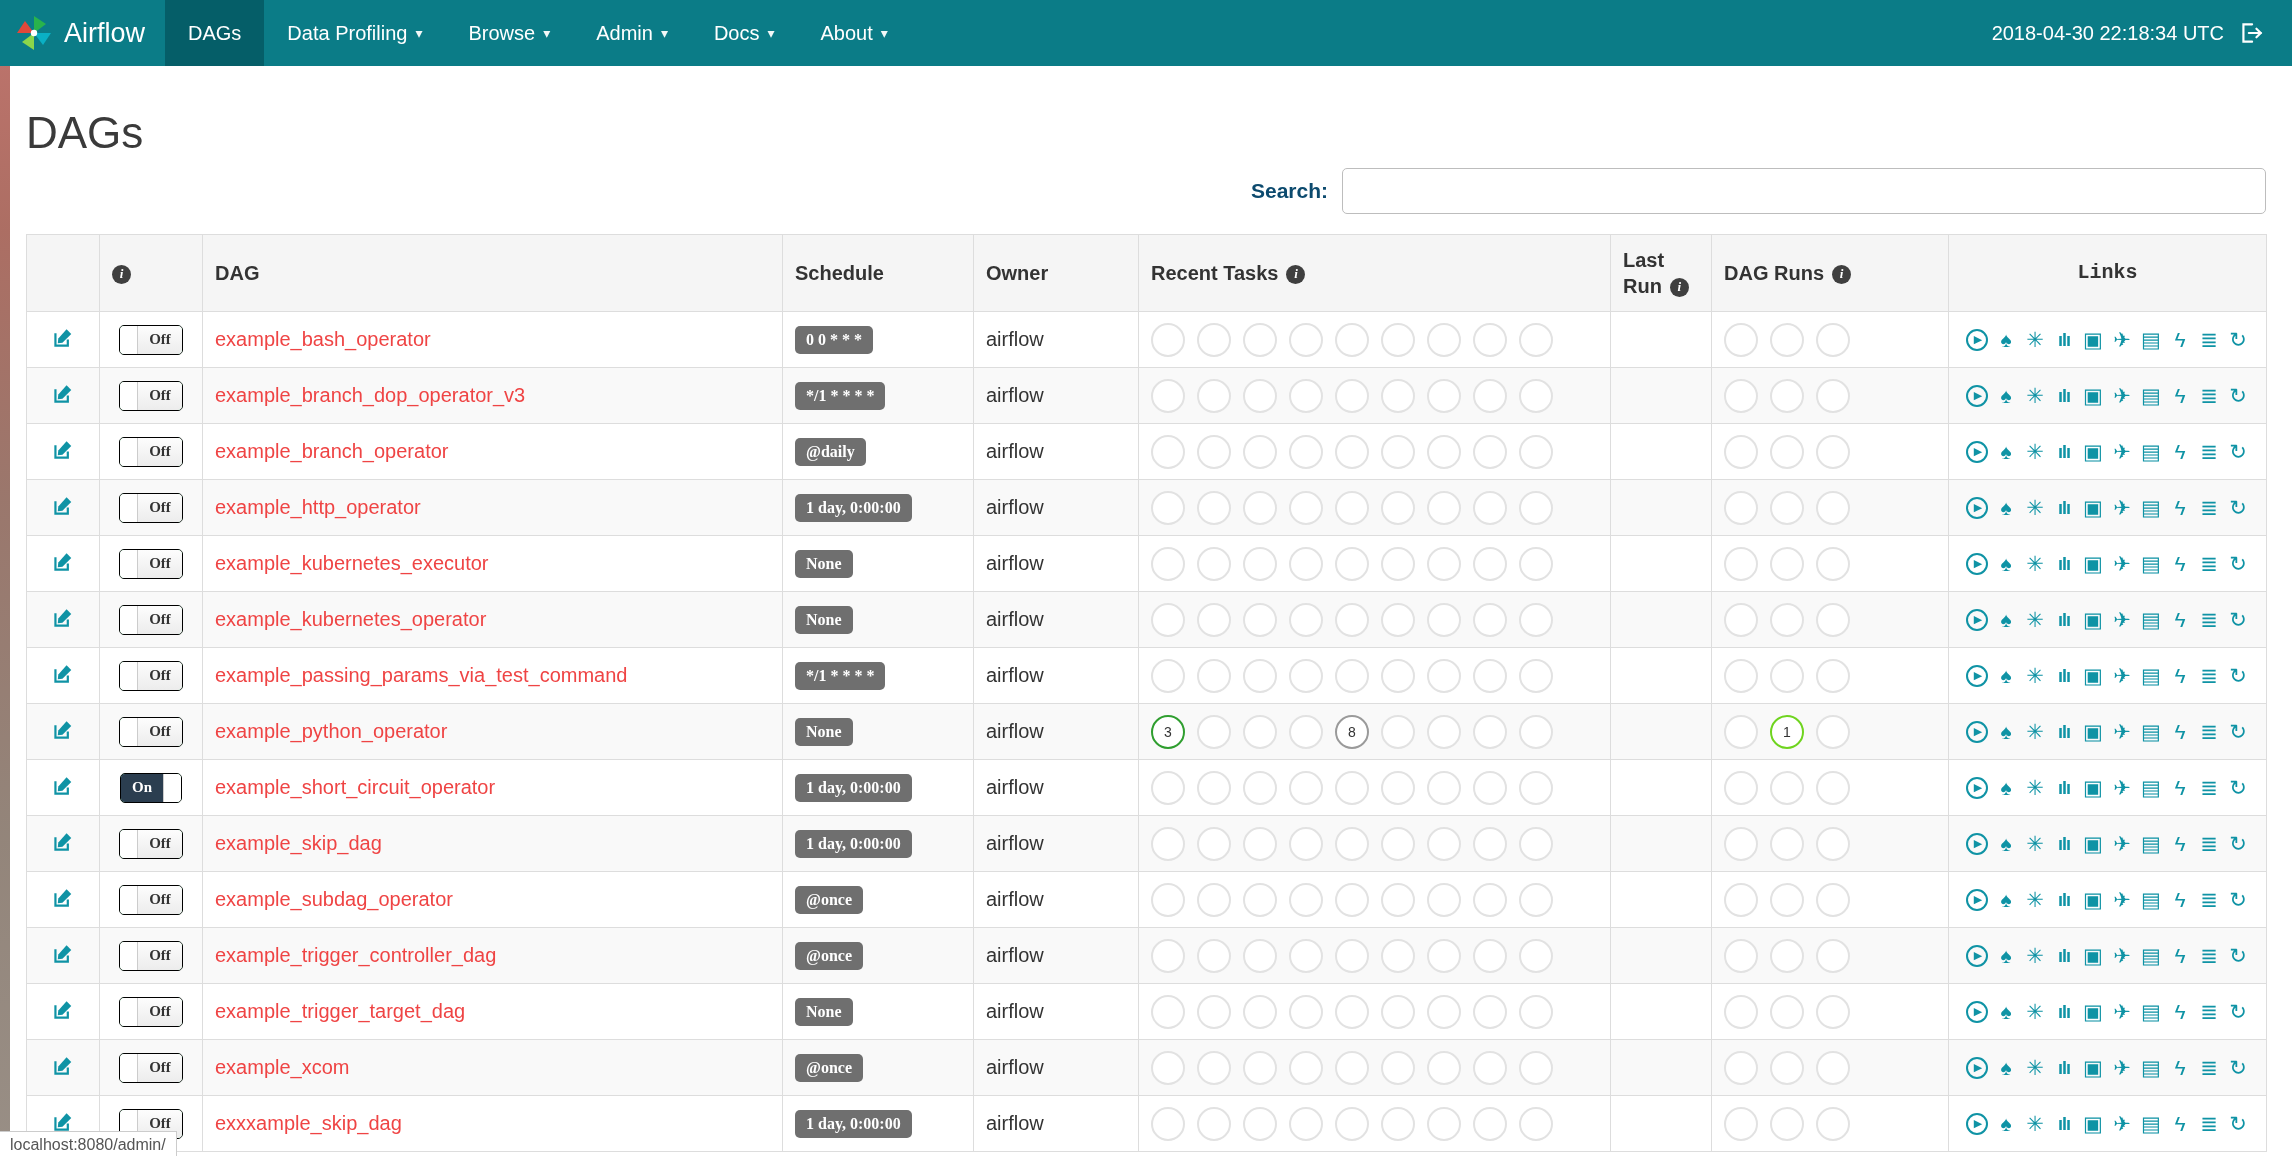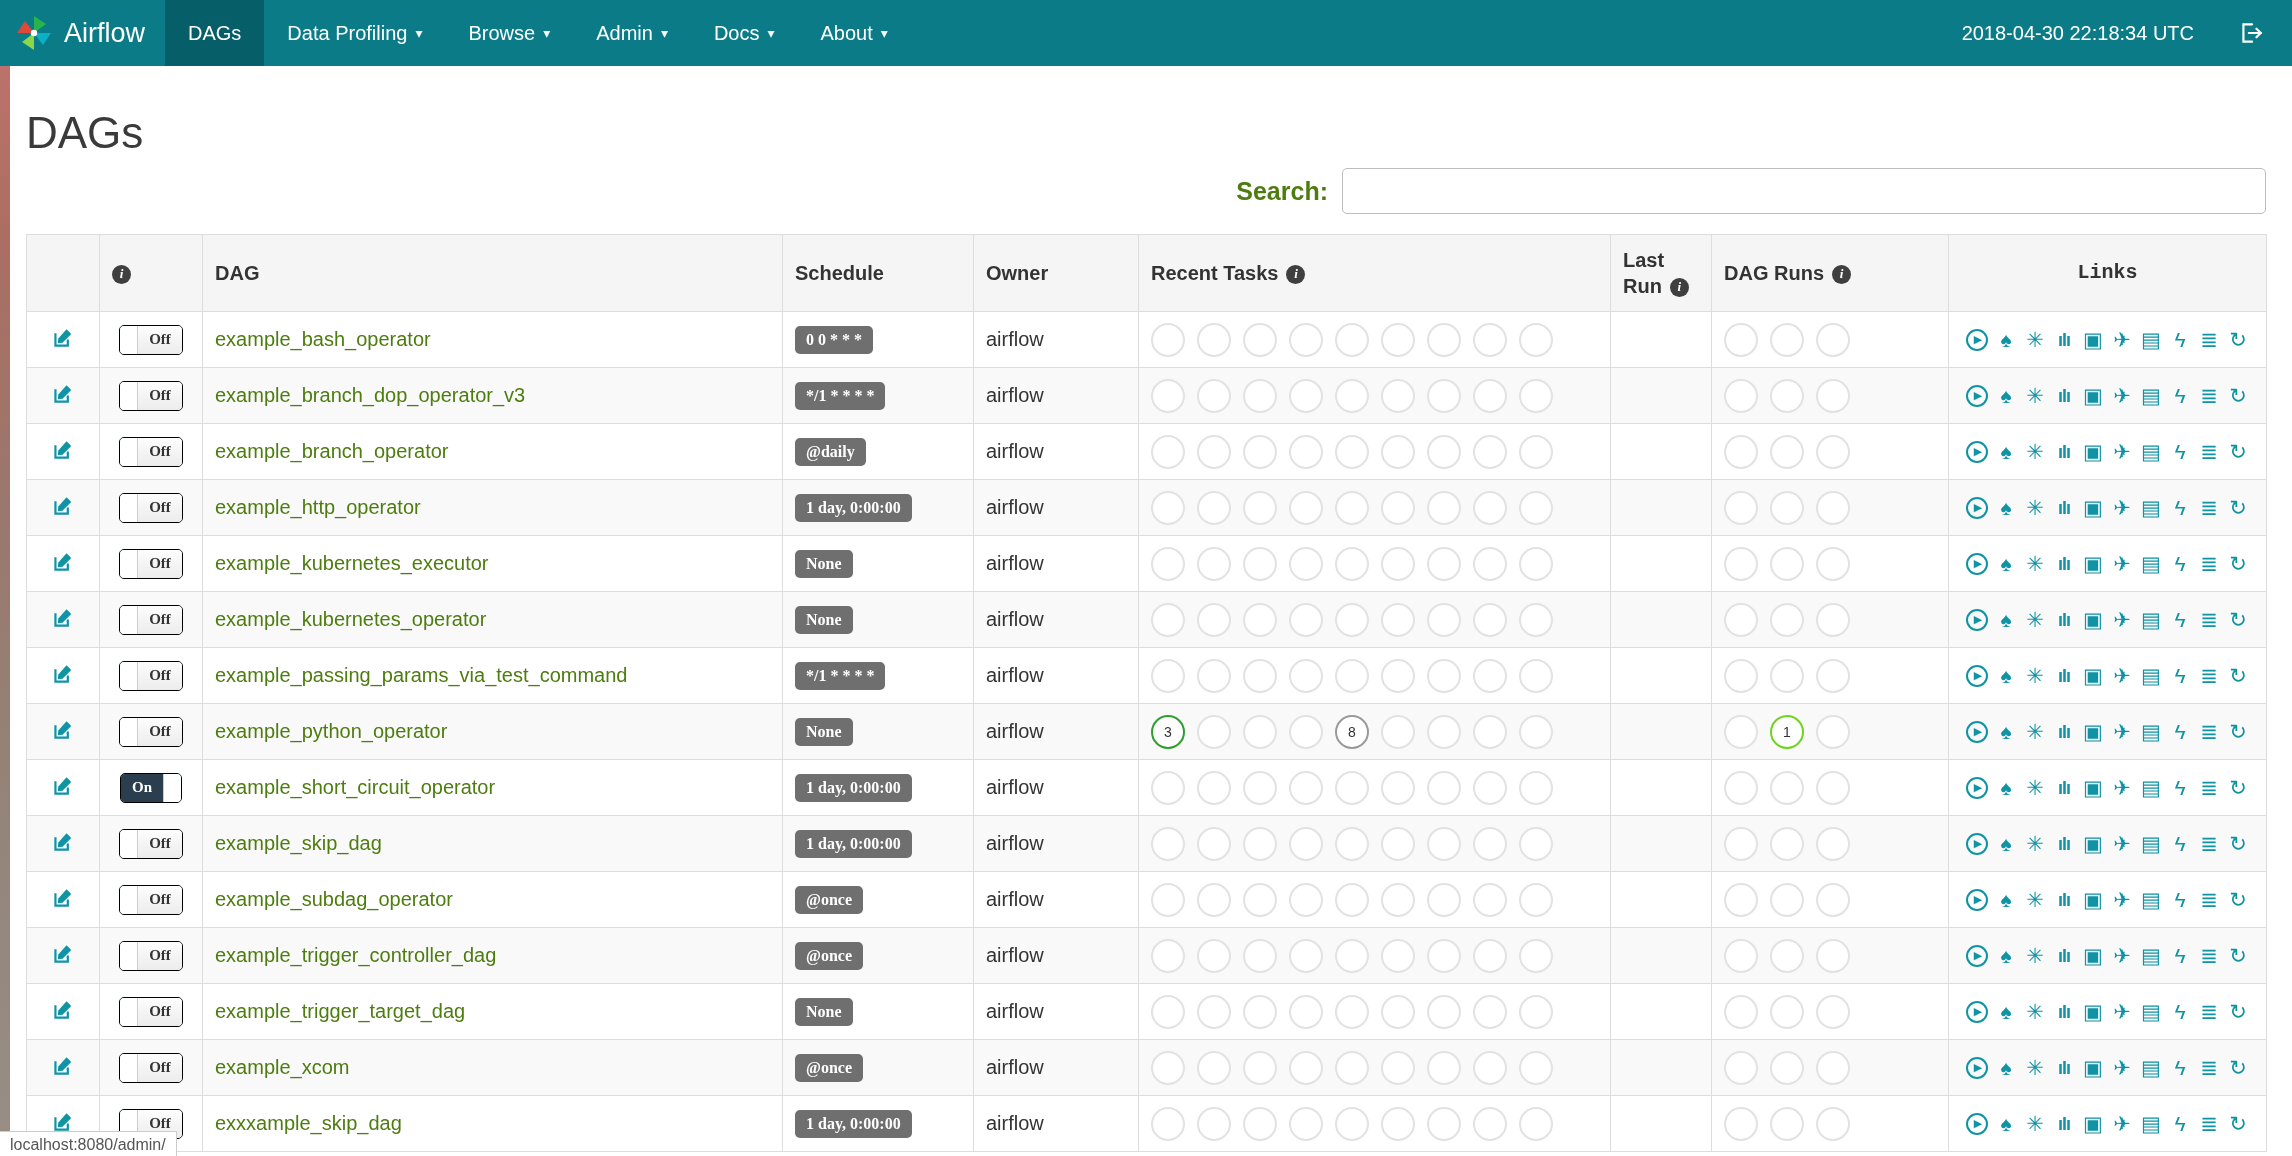--- a/index.html
+++ b/index.html
@@ -11,49 +11,49 @@
   }
 
   
   .navbar { height:66px; background:#0b7c87; display:flex; align-items:stretch; }
   .brand { display:flex; align-items:center; gap:10px; padding:0 20px 0 14px; cursor:pointer; }
   .brand-text { color:#ffffff; font-size:27px; }
   .nav-items { display:flex; align-items:stretch; }
   .nav-item { display:flex; align-items:center; padding:0 23px; color:#ffffff; font-size:20px; cursor:pointer; white-space:nowrap; }
   .nav-item.active { background:#055e68; }
   .caret { margin-left:8px; font-size:14px; opacity:.95; }
-  .nav-right { margin-left:auto; display:flex; align-items:center; gap:44px; padding-right:28px; }
+  .nav-right { margin-left:auto; display:flex; align-items:center; gap:14px; padding-right:28px; }
   .nav-clock { color:#ffffff; font-size:20px; white-space:nowrap; }
   .logout { display:flex; align-items:center; cursor:pointer; }
 
   
   .left-strip { position:absolute; left:0; top:66px; width:10px; height:1090px;
     background:linear-gradient(#b3635a, #a35e52 15%, #8f685c 40%, #87776b 70%, #8d8278);
     opacity:.9; }
 
   
   .content { padding:0 26px; position:relative; }
   .page-title { font-size:44px; font-weight:500; color:#3a3a3a; margin:42px 0 10px; }
 
   .search-row { display:flex; justify-content:flex-end; align-items:center; gap:14px; margin:4px 0 20px; }
-  .search-label { font-weight:bold; font-size:25px; color:#4d7c0f; }
+  .search-label { font-weight:bold; font-size:21px; color:#0c4a6e; }
   .search-input { width:924px; height:46px; border:1px solid #bdbdbd; border-radius:5px; font-size:20px; padding:0 12px; outline:none; }
 
   
   table.dags { width:2240px; border-collapse:collapse; table-layout:fixed; }
   table.dags th, table.dags td { border:1px solid #ddd; }
   thead th { background:#f5f5f5; font-size:20px; color:#333; text-align:left;
     padding:12px 12px; font-weight:bold; vertical-align:middle; line-height:1.3; height:72px; }
   thead th.center { text-align:center;font-family:Liberation Mono, monospace; }
   tbody tr { height:56px; background:#fff; }
   tbody tr:nth-child(even) { background:#f9f9f9; }
   tbody td { padding:4px 12px; vertical-align:middle; }
   td.c { text-align:center; }
 
-  .dag-link { color:#4d7c0f; font-size:20px; text-decoration:none; }
+  .dag-link { color:#ef4444; font-size:20px; text-decoration:none; }
   .badge-schedule { display:inline-block; background:#6f6f6f; color:#fff; font-size:16px;
     font-weight:bold; padding:5px 11px; border-radius:5px; white-space:nowrap;font-family:Liberation Serif, serif; }
   .owner-text { font-size:20px; color:#333; }
 
   .circles { display:flex; gap:12px; align-items:center; }
   .circle { width:34px; height:34px; border-radius:50%; border:2px solid #e2e2e2;
     background:#fff; display:flex; align-items:center; justify-content:center;
     font-size:14px; color:#333; flex:none; }
 
   .links-cell { display:flex; gap:7px; align-items:center; justify-content:center; }

